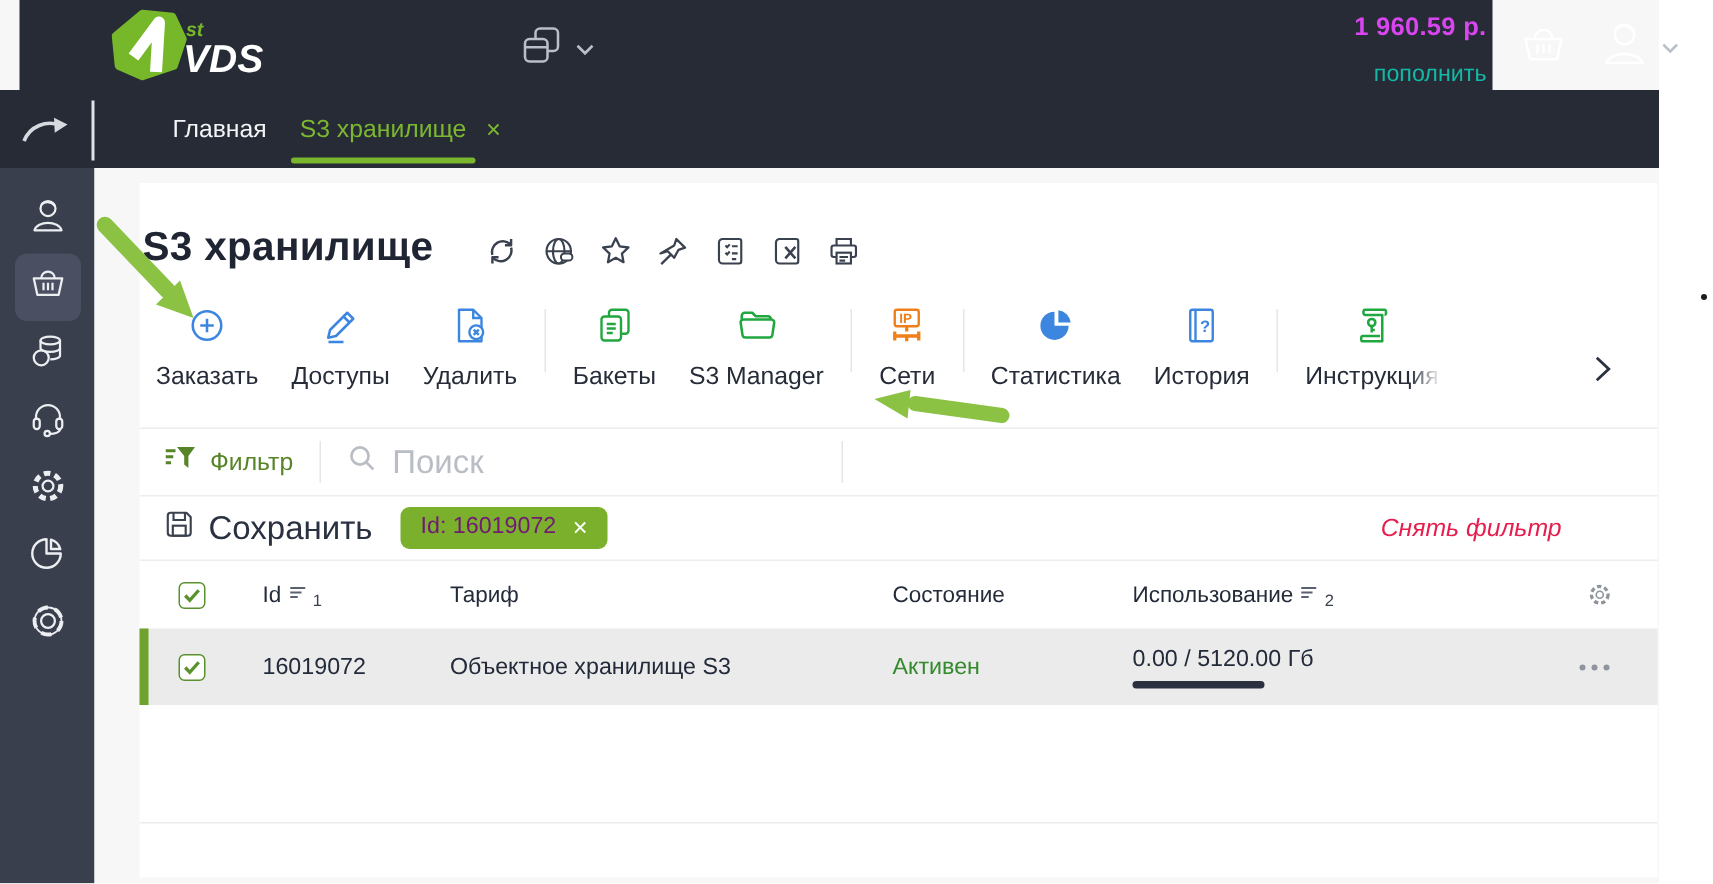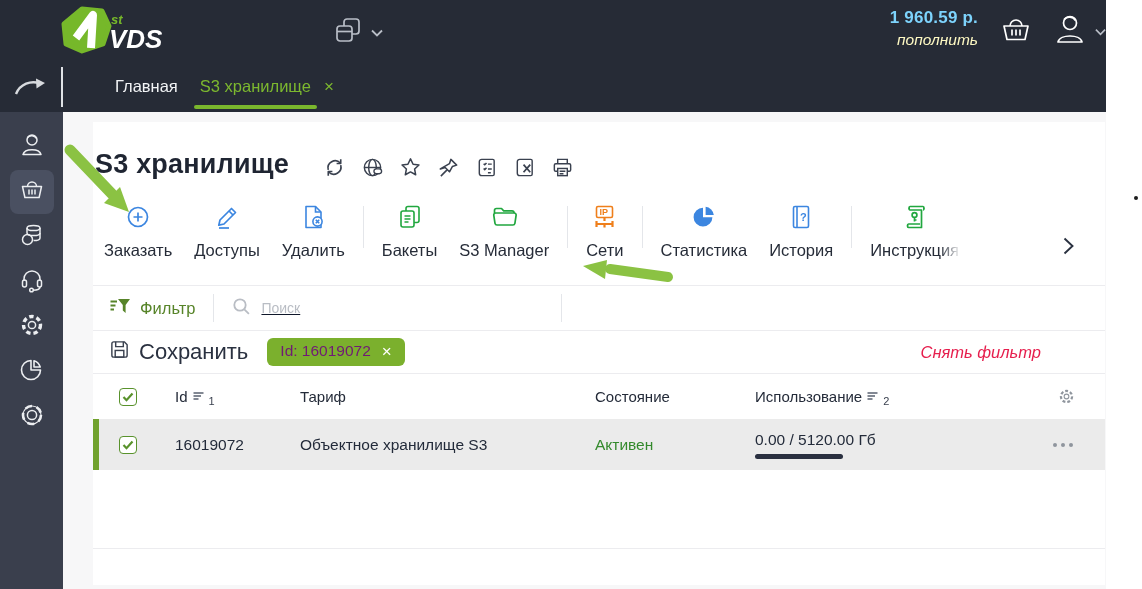--- a/index.html
+++ b/index.html
@@ -2,26 +2,26 @@
 <html><head>
 <meta charset="utf-8">
 <style>
   * { box-sizing: border-box; margin: 0; padding: 0; }
   html,body { background:#fff; }
   body { font-family: "Liberation Sans", "DejaVu Sans", sans-serif; }
   .page { position:relative; width:1142px; height:589px; background:#fff; overflow:hidden; }
   .app  { position:absolute; left:0; top:0; width:1106px; height:589px; background:#f7f7f8; }
 
   
-  .hdr { position:absolute; left:0; top:0; width:1106px; height:60px; background:#262b36; }
+  .hdr { position:absolute; left:13px; top:0; width:982px; height:60px; background:#262b36; }
   .logo { position:absolute; left:56px; top:6px; width:120px; height:50px; cursor:pointer; }
   .hdr-switcher { position:absolute; left:334px; top:16px; display:flex; align-items:center; gap:9px; cursor:pointer; }
   .balance-box { position:absolute; left:856px; top:8px; width:122px; text-align:right; }
-  .balance { color:#7dd3fc; font-size:17px; font-weight:bold; letter-spacing:.2px; }
-  .topup { color:#fef9c3; font-size:15.5px; margin-top:3px; cursor:pointer;font-style:italic; }
+  .balance { color:#d946ef; font-size:17px; font-weight:bold; letter-spacing:.2px; }
+  .topup { color:#14b8a6; font-size:15.5px; margin-top:13px; cursor:pointer; }
   .hdr-basket { position:absolute; left:1000px; top:15px; cursor:pointer; }
   .hdr-user { position:absolute; left:1053px; top:13px; display:flex; align-items:center; gap:8px; cursor:pointer; }
 
   
   .tabbar { position:absolute; left:0; top:60px; width:1106px; height:52px; background:#262b36; }
   .collapse-arrow { position:absolute; left:13px; top:15px; cursor:pointer; }
   .tabbar-divider { position:absolute; left:61px; top:7px; width:2px; height:40px; background:#dfe2e6; }
   .tabs { position:absolute; left:115px; top:0; height:52px; display:flex; align-items:center; gap:22px; }
   .tab { display:flex; align-items:center; height:52px; cursor:pointer; }
   .tab-label { position:relative; font-size:16.5px; color:#f2f4f6; }
@@ -49,21 +49,21 @@
   .tb-item .lbl { font-size:16.5px; color:#262c38; white-space:nowrap; }
   .tb-div { width:1px; height:42px; background:#e4e6ea; margin:2px 7px 0; }
   .fade-cover { position:absolute; right:6px; bottom:-2px; width:24px; height:24px; background:linear-gradient(90deg, rgba(255,255,255,0), rgba(255,255,255,.92) 80%); pointer-events:none; }
   .tb-more { margin-left:auto; margin-right:30px; margin-top:32px; cursor:pointer; }
 
   .filter-row { display:flex; align-items:center; height:45px; border-top:1px solid #ececef; }
   .filter-btn { display:flex; align-items:center; gap:9px; padding:0 18px 0 16px; cursor:pointer; }
   .filter-btn span { color:#578429; font-size:16.5px; }
   .v-div { width:1px; height:28px; background:#e4e6ea; }
   .search-box { display:flex; align-items:center; gap:10px; padding-left:18px; width:347px; }
-  .search-box input { border:none; outline:none; background:transparent; font-size:14px; color:#0f172a; width:280px; font-family:inherit;text-decoration:underline; }
+  .search-box input { border:none; outline:none; background:transparent; font-size:22px; color:#c2410c; width:280px; font-family:inherit; }
   .search-box input::placeholder { color:#b9bdc4; }
 
   .save-row { display:flex; align-items:center; height:43px; border-top:1px solid #ececef; padding-left:16px; }
   .save-btn { display:flex; align-items:center; gap:9px; cursor:pointer; }
   .save-btn span { font-size:22px; color:#2a3140; }
   .chip { display:flex; align-items:center; background:#7bb02d; border-radius:6px; margin-left:19px; padding:4px 13px 6px; cursor:pointer; }
   .chip .chip-label { color:#701a75; font-size:15.5px; }
   .chip .chip-close { color:#fff; font-size:17px; margin-left:11px; line-height:1; }
   .clear-filter { margin-left:auto; margin-right:64px; color:#e61e4d; font-size:16.5px; cursor:pointer;font-style:italic; }
 

